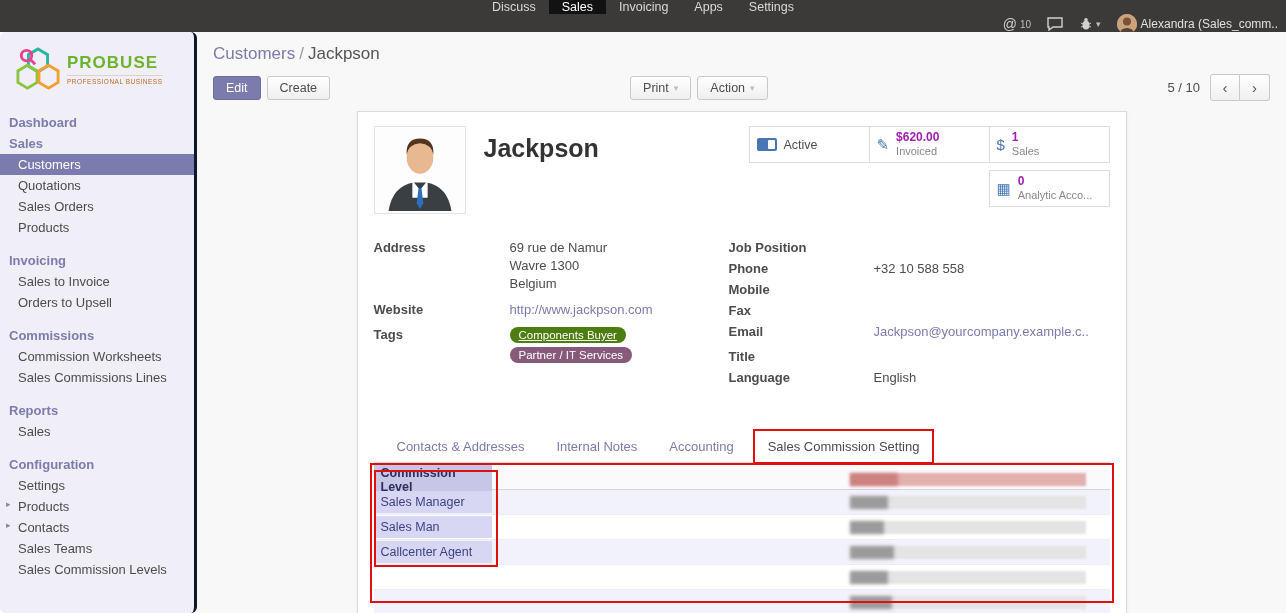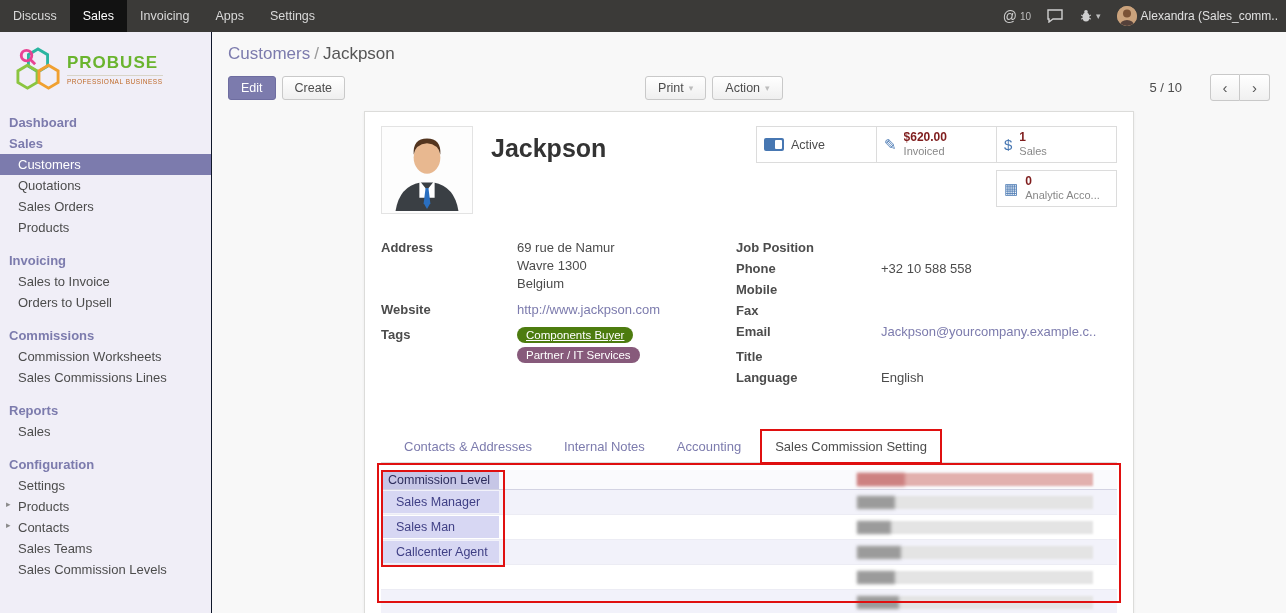--- a/index.html
+++ b/index.html
@@ -1,35 +1,35 @@
 <!DOCTYPE html>
 <html><head>
 <meta charset="utf-8">
 <style>
   * { margin:0; padding:0; box-sizing:border-box; }
   html,body { width:1286px; height:613px; overflow:hidden; }
   body { font-family:"Liberation Sans", sans-serif; font-size:13px; color:#4c4c4c; background:#fff; }
 
   
-  .topbar { height:32px; background:#3b3a38; display:flex; align-items:center; color:#d9d9d9; }
+  .topbar { height:32px; background:#3b3a38; display:flex; align-items:center; color:#d9d9d9;flex-direction:column; }
   .top-menu { display:flex; height:100%; }
   .menu-item { padding:0 13px; display:flex; align-items:center; font-size:12.5px; cursor:pointer; }
   .menu-item.active { background:#121212; color:#fff; }
   .top-right { margin-left:auto; display:flex; align-items:center; gap:16px; padding-right:8px; }
   .mention { display:flex; align-items:center; gap:3px; font-size:13px; color:#cfcfcf; }
   .mention .at { font-size:14px; }
   .mention .count { font-size:10px; color:#bdbdbd; }
   .icon-btn { display:flex; align-items:center; gap:3px; color:#cfcfcf; cursor:pointer; }
   .caret { font-size:9px; color:#bdbdbd; }
   .user-menu { display:flex; align-items:center; gap:4px; font-size:12px; color:#e0e0e0; white-space:nowrap; overflow:hidden; max-width:185px; }
   .avatar-sm { width:20px; height:20px; border-radius:50%; overflow:hidden; flex:0 0 20px; background:#caa27c; }
 
   
   .layout { display:flex; height:581px; }
-  .sidebar { width:212px; background:#f0eef7; border-right:1px solid #0f172a; overflow:hidden; }
+  .sidebar { width:197px; background:#f0eef7; border-right:3px solid #0f172a; overflow:hidden;border-radius:6px; }
   .main { flex:1; background:#f8f8f8; position:relative; overflow:hidden; }
 
   
   .logo { display:flex; align-items:center; gap:7px; padding:14px 8px 20px 16px; }
   .brand { font-weight:bold; font-size:17px; color:#6ab42e; letter-spacing:1px; }
   .tagline { font-size:6.5px; color:#bf6a2a; letter-spacing:.5px; margin-top:2px; border-top:1px solid #d8d4c8; padding-top:2px; }
   .section-header { color:#7c7bad; font-weight:bold; font-size:13px; padding:3px 8px 3px 9px; cursor:pointer; }
   .section-header.gap { margin-top:12px; }
   .side-item { padding:3px 8px 3px 18px; font-size:13px; color:#4c4c4c; cursor:pointer; position:relative; }
   .side-item.active { background:#7c7bad; color:#fff; }
@@ -39,37 +39,37 @@
   .control-panel { padding:12px 16px 6px 16px; }
   .breadcrumb { font-size:17px; color:#7c7bad; }
   .breadcrumb .bc-link { cursor:pointer; }
   .breadcrumb .bc-sep { color:#9a9a9a; padding:0 4px; }
   .breadcrumb .bc-current { color:#555; }
   .cp-row { display:flex; align-items:center; margin-top:10px; }
   .btn { display:inline-flex; align-items:center; gap:5px; font-size:12.5px; padding:4px 12px; border-radius:3px; border:1px solid #c9c9c9; background:linear-gradient(#fff,#efefef); color:#4c4c4c; cursor:pointer; }
   .btn.primary { background:#7c7bad; border-color:#6e6da0; color:#fff; }
   .grp { display:flex; gap:6px; }
   .grp.center { margin-left:300px; }
-  .pager { margin-left:auto; display:flex; align-items:center; gap:28px; font-size:13px; color:#4c4c4c; }
+  .pager { margin-left:auto; display:flex; align-items:center; gap:10px; font-size:13px; color:#4c4c4c; }
   .pager-btns { display:flex; }
   .pbtn { width:30px; height:27px; border:1px solid #c9c9c9; background:linear-gradient(#fff,#f0f0f0); display:flex; align-items:center; justify-content:center; font-size:15px; color:#555; cursor:pointer; }
   .pbtn.first { border-radius:3px 0 0 3px; }
   .pbtn.last { border-radius:0 3px 3px 0; border-left:none; }
 
   
   .sheet { width:770px; margin:4px auto 0 auto; background:#fff; border:1px solid #dcdcda; box-shadow:0 1px 3px rgba(0,0,0,.06); padding:14px 16px 8px 16px; }
 
   .sheet-top { display:flex; }
   .avatar-box { width:92px; height:88px; border:1px solid #e3e3e3; background:#fdfdfd; padding:2px; flex:0 0 92px; }
   .record-title { font-size:25px; font-weight:bold; color:#333; margin:8px 0 0 18px; }
   .stats { margin-left:auto; display:grid; grid-template-columns:repeat(3,120px); }
   .stat-btn { border:1px solid #dcdcdc; background:#fff; height:37px; display:flex; align-items:center; padding:2px 7px; gap:7px; cursor:pointer; margin-left:-1px; margin-bottom:-1px; overflow:hidden; }
   .stat-btn.analytic { grid-column:3; }
   .stat-txt { display:flex; flex-direction:column; line-height:1.15; overflow:hidden; }
-  .stat-val { font-size:12px; font-weight:bold; color:#7f1d1d; white-space:nowrap; }
+  .stat-val { font-size:12px; font-weight:bold; color:#a21caf; white-space:nowrap; }
   .stat-lbl { font-size:11px; color:#888; white-space:nowrap; }
   .stat-single { font-size:12.5px; color:#4c4c4c; }
   .glyph-icon { color:#4777b2; font-size:15px; line-height:1; }
   .toggle-shape { display:inline-block; width:20px; height:13px; background:#4777b2; border-radius:2px; position:relative; }
   .toggle-knob { position:absolute; right:2px; top:2px; width:7px; height:9px; background:#fff; border-radius:1px; }
 
   
   .fields { display:flex; margin-top:26px; }
   .fcol-left { width:355px; }
   .fcol-right { flex:1; }
@@ -88,22 +88,22 @@
   .tabs { display:flex; align-items:flex-end; gap:6px; margin-top:38px; border-bottom:1px solid #dcdcdc; padding:0 0 0 10px; }
   .tab { padding:8px 13px; font-size:13px; color:#7c7bad; cursor:pointer; white-space:nowrap; }
   .tab.active { color:#4c4c4c; background:#fff; border:2px solid #e01010; border-bottom:2px solid #e01010; margin-bottom:-2px; }
 
   
   .ctable { position:relative; margin-top:7px; border-bottom:2px solid #c9c9c9; }
   .trow { display:flex; height:25px; align-items:center; border-bottom:1px solid #ececf4; }
   .trow:nth-of-type(even) { background:#f2f2fa; }
   .trow.thead { height:20px; background:#fafafd; border-bottom:1px solid #d3d3e3; }
   .cell-left { width:476px; flex:0 0 476px; overflow:hidden; }
-  .hl-box { display:inline-block; width:118px; padding:4px 4px 4px 15px; background:#d7d7f3; color:#3f3f85; font-size:12.5px; }
-  .thead .hl-box { background:#c6c6e6; color:#2e2e5e; font-weight:normal; padding:2px 4px 2px 7px; font-size:12.5px; }
+  .hl-box { display:inline-block; width:118px; padding:4px 4px 4px 7px; background:#d7d7f3; color:#3f3f85; font-size:12.5px; }
+  .thead .hl-box { background:#c6c6e6; color:#2e2e5e; font-weight:bold; padding:2px 4px 2px 7px; font-size:12.5px; }
   .cell-right { width:262px; flex:0 0 262px; display:flex; align-items:center; }
   .strip { width:236px; height:13px; background:#e4e4e4; filter:blur(1px); display:flex; }
   .blob { width:40px; height:13px; background:#9b9b9b; filter:blur(1.5px); }
   .thead .strip { background:#e2b0ae; }
   .thead .blob { background:#cd8181; width:48px; }
   .trow:nth-of-type(2) .blob { width:38px; }
   .trow:nth-of-type(3) .blob { width:34px; }
   .trow:nth-of-type(4) .blob { width:44px; }
   .trow:nth-of-type(5) .blob { width:38px; }
   .trow:nth-of-type(6) .blob { width:42px; }

